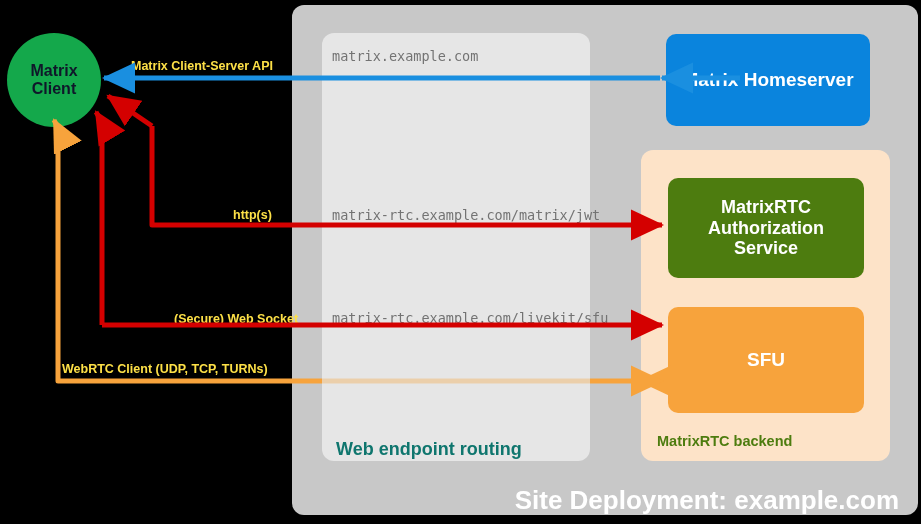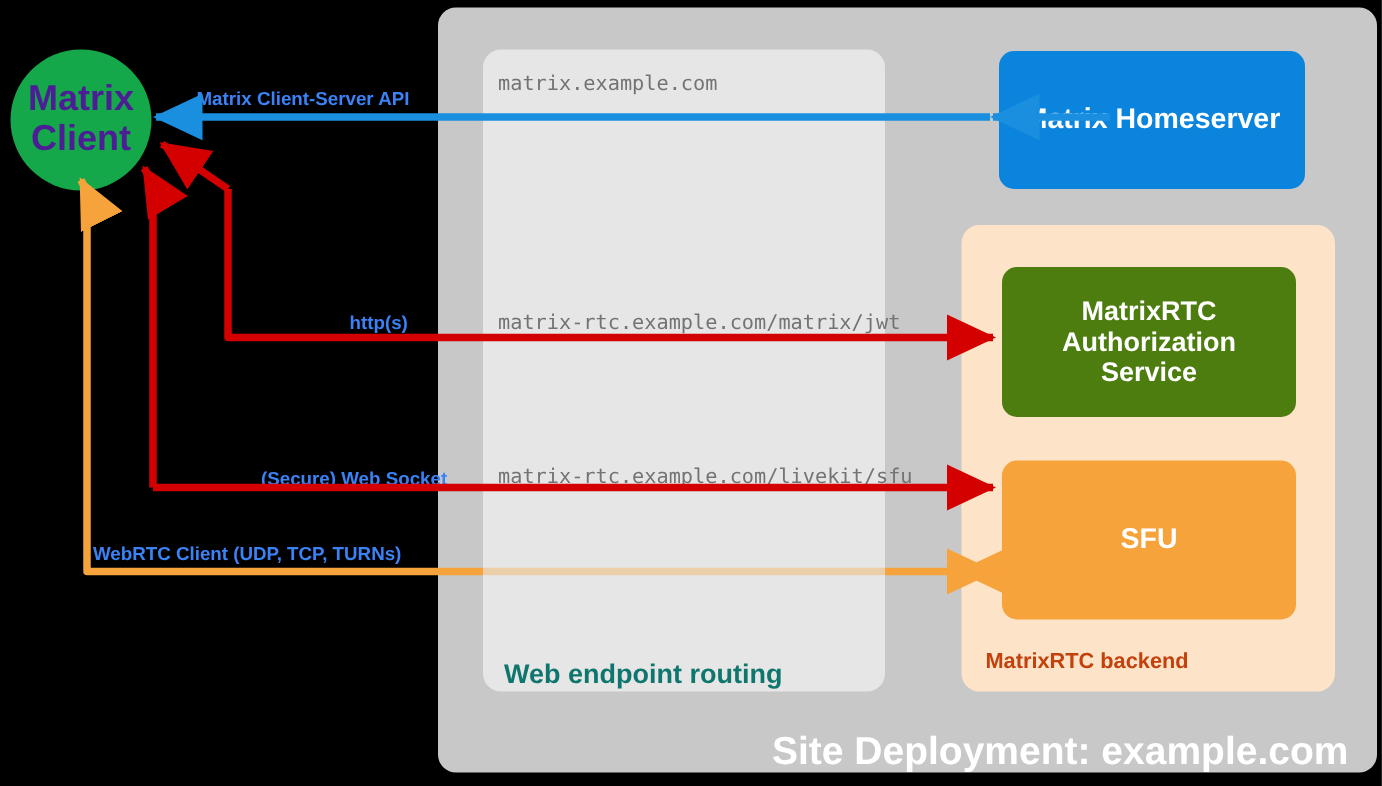--- a/index.html
+++ b/index.html
@@ -13,45 +13,45 @@
   .site-label{position:absolute;right:22px;bottom:8px;color:#ffffff;
             font-size:26px;font-weight:bold;white-space:nowrap;}
 
   .routing-box{position:absolute;left:322px;top:33px;width:268px;height:428px;
             background:#e6e6e6;border-radius:12px;}
   .routing-label{position:absolute;left:14px;bottom:24px;color:#0f766e;
             font-size:18px;font-weight:bold;white-space:nowrap;}
 
   .backend-box{position:absolute;left:641px;top:150px;width:249px;height:311px;
             background:#fde3c8;border-radius:12px;}
-  .backend-label{position:absolute;left:16px;bottom:12px;color:#c2410c;
+  .backend-label{position:absolute;left:16px;bottom:12px;color:#4d7c0f;
             font-size:14.5px;font-weight:bold;white-space:nowrap;}
 
   
   .client-circle{position:absolute;left:7px;top:33px;width:94px;height:94px;
             border-radius:50%;background:#14a84b;display:flex;flex-direction:column;
-            align-items:center;justify-content:center;color:#4c1d95;font-size:24px;
+            align-items:center;justify-content:center;color:#0f172a;font-size:16px;
             font-weight:bold;line-height:1.12;text-align:center;}
 
   .node{position:absolute;border-radius:10px;display:flex;align-items:center;
             justify-content:center;text-align:center;color:#ffffff;font-weight:bold;
             line-height:1.16;}
   .homeserver{left:666px;top:34px;width:204px;height:92px;background:#0a84dd;font-size:19px;}
   .authsvc{left:668px;top:178px;width:196px;height:100px;background:#4d7c0f;font-size:18px;}
   .sfu{left:668px;top:307px;width:196px;height:106px;background:#f7a33c;font-size:19px;}
 
   
   .url{position:absolute;left:332px;color:#737373;font-size:13.5px;
        font-family:"DejaVu Sans Mono","Liberation Mono",monospace;white-space:nowrap;}
   .url-host{top:48px;}
   .url-jwt{top:207px;}
   .url-sfu{top:310px;}
 
   
-  .flow-label{position:absolute;color:#3b82f6;font-size:12.5px;font-weight:bold;
+  .flow-label{position:absolute;color:#fde047;font-size:12.5px;font-weight:bold;
               white-space:nowrap;}
   .lbl-csapi{left:131px;top:59px;}
   .lbl-https{left:233px;top:208px;}
   .lbl-ws{left:149px;top:312px;margin-left:25px;}
   .lbl-webrtc{left:62px;top:362px;}
 
   
   #wires{position:absolute;left:0;top:0;width:921px;height:524px;}
   .w-blue{stroke:#1a8fe0;}
   .w-red{stroke:#d40000;}

